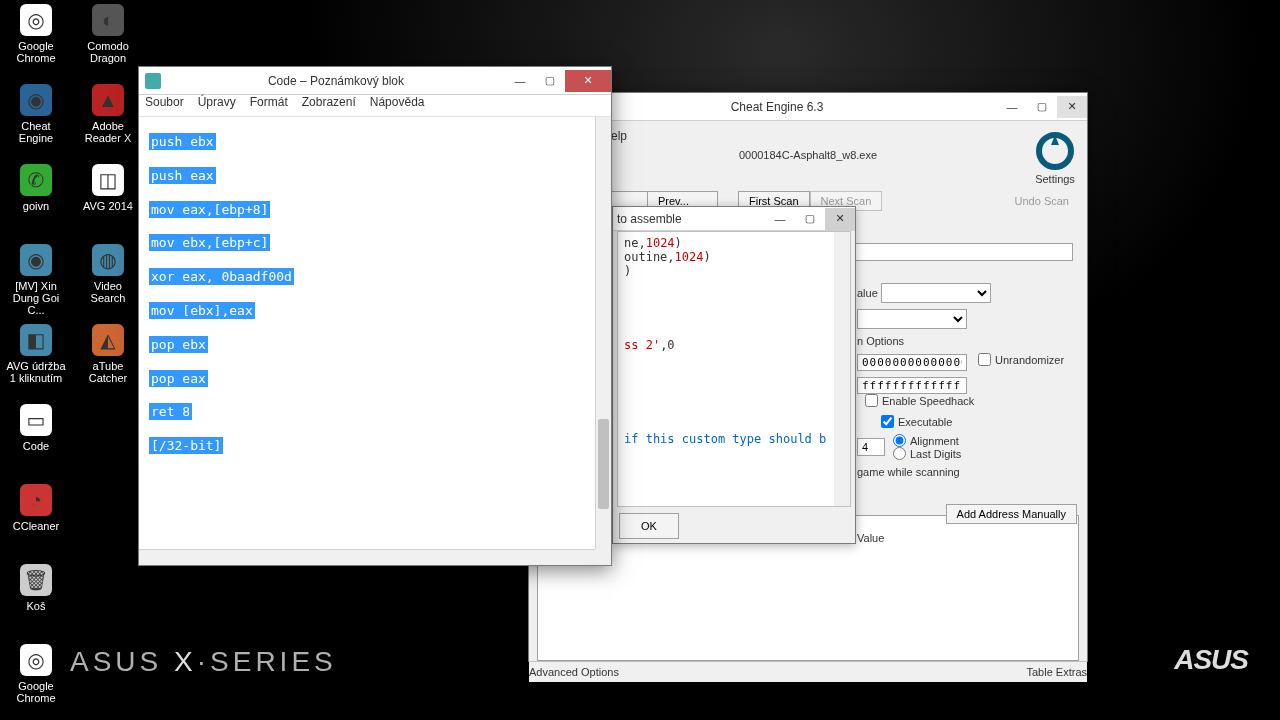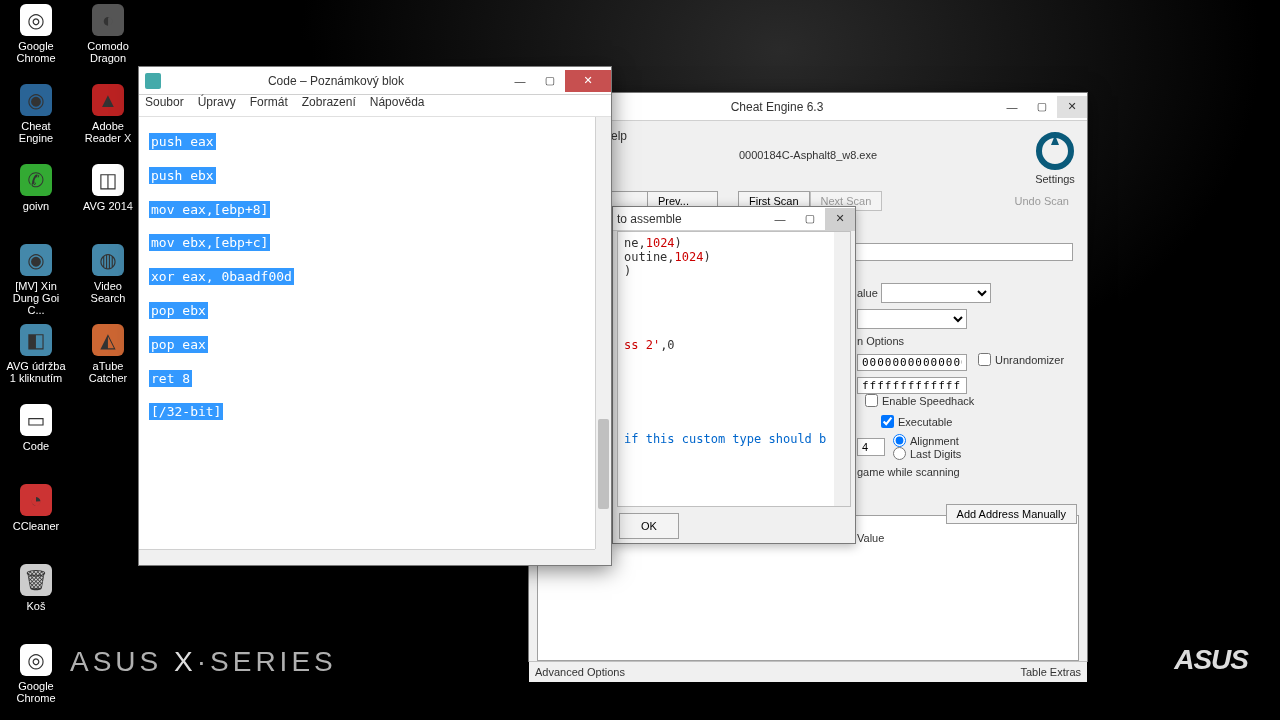--- a/index.html
+++ b/index.html
@@ -45,21 +45,21 @@
 .ce-row { display:flex; gap:6px; align-items:center; margin:4px 0; }
 .ce-btn { background:#f4f4f4; border:1px solid #a0a0a0; padding:3px 10px; font-size:11px; cursor:pointer; }
 .ce-btn.disabled { color:#9a9a9a; border-color:#c0c0c0; }
 .ce-input { border:1px solid #a0a0a0; padding:2px 4px; font-size:11px; background:#fff; }
 .ce-select { border:1px solid #a0a0a0; background:#fff; font-size:11px; padding:2px 4px; width:110px; }
 .ce-check { display:flex; align-items:center; gap:4px; font-size:11px; color:#333; }
 .ce-check input { margin:0; }
 .ce-radio { display:flex; align-items:center; gap:4px; font-size:11px; color:#333; }
 .ce-mono { font-family:Consolas,monospace; font-size:11px; background:#fff; border:1px solid #a0a0a0; padding:1px 4px; letter-spacing:1px; }
 .ce-table { flex:1; background:#fff; border:1px solid #a0a0a0; margin-top:4px; }
-.ce-status { display:flex; justify-content:space-between; padding:4px 6px; background:#f0f0f0; border-top:1px solid #c0c0c0; font-size:11px; color:#333; }
+.ce-status { display:flex; justify-content:space-between; padding:4px 0; background:#f0f0f0; border-top:1px solid #c0c0c0; font-size:11px; color:#333; }
 
 .aa { position:absolute; background:#f0f0f0; border:1px solid #7a7a7a; box-shadow:0 2px 10px rgba(0,0,0,0.3); }
 .aa .titlebar { background:#fff; height:24px; }
 .aa-body { background:#fff; font-family:Consolas,monospace; font-size:12px; padding:4px 6px; color:#333; height:calc(100% - 60px); overflow:hidden; position:relative; border:1px solid #c0c0c0; margin:0 4px; }
 .aa-body .tok-red { color:#c00; }
 .aa-body .tok-blue { color:#06c; }
 .aa-ok { margin:6px; }
 .aa-scroll { position:absolute; right:0; top:0; bottom:0; width:16px; background:#f0f0f0; }
 
 .ce-right { position:absolute; right:10px; top:190px; width:220px; font-size:11px; color:#333; }
@@ -250,25 +250,26 @@
   </div>
   <div class="menubar">
     <span>Soubor</span>
     <span>Úpravy</span>
     <span>Formát</span>
     <span>Zobrazení</span>
     <span>Nápověda</span>
   </div>
   <div class="np-body">
     <div class="np-text" id="np-lines">
+        <div><span class="sel">push ebx</span></div>
         <div><span class="sel">push eax</span></div>
-        <div><span class="sel">push ebx</span></div>
         <div><span class="sel">mov eax,[ebp+8]</span></div>
         <div><span class="sel">mov ebx,[ebp+c]</span></div>
         <div><span class="sel">xor eax, 0baadf00d</span></div>
+        <div><span class="sel">mov [ebx],eax</span></div>
         <div><span class="sel">pop ebx</span></div>
         <div><span class="sel">pop eax</span></div>
         <div><span class="sel">ret 8</span></div>
         <div><span class="sel">[/32-bit]</span></div>
       </div>
     <div class="np-scroll-v">
         <div class="thumb"></div>
       </div>
     <div class="np-scroll-h"></div>
     <div class="np-corner"></div>

